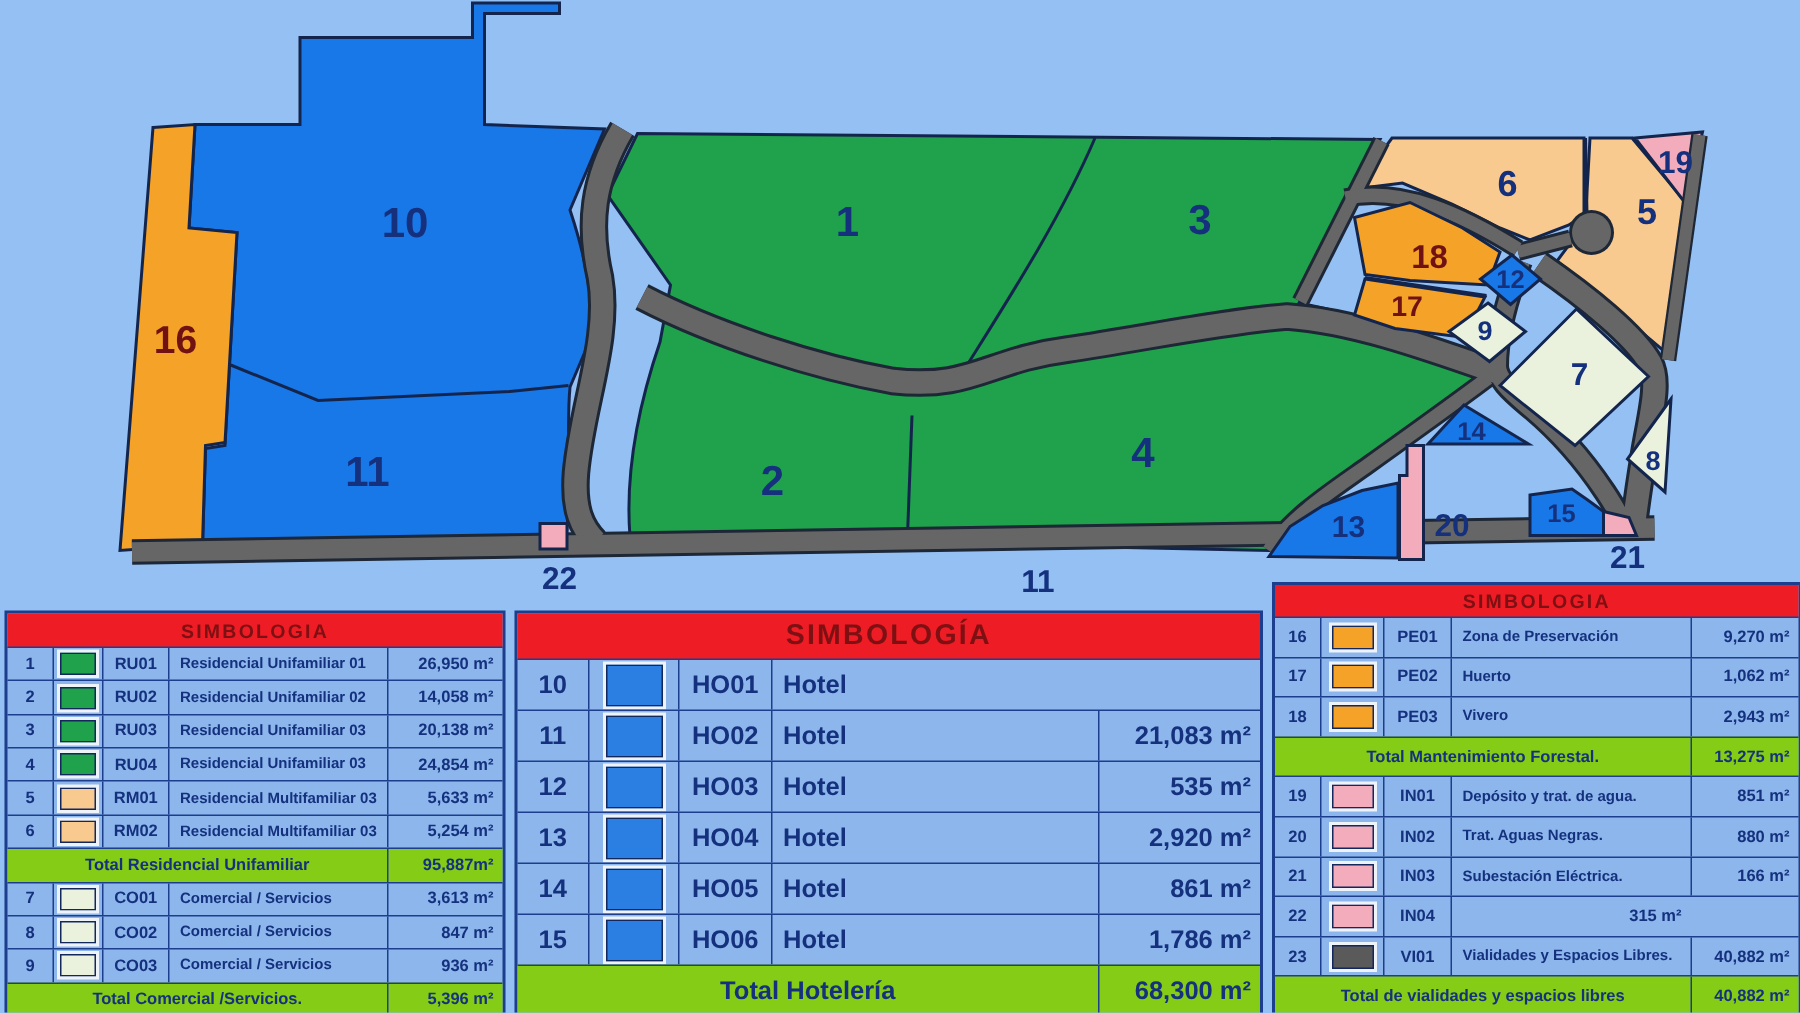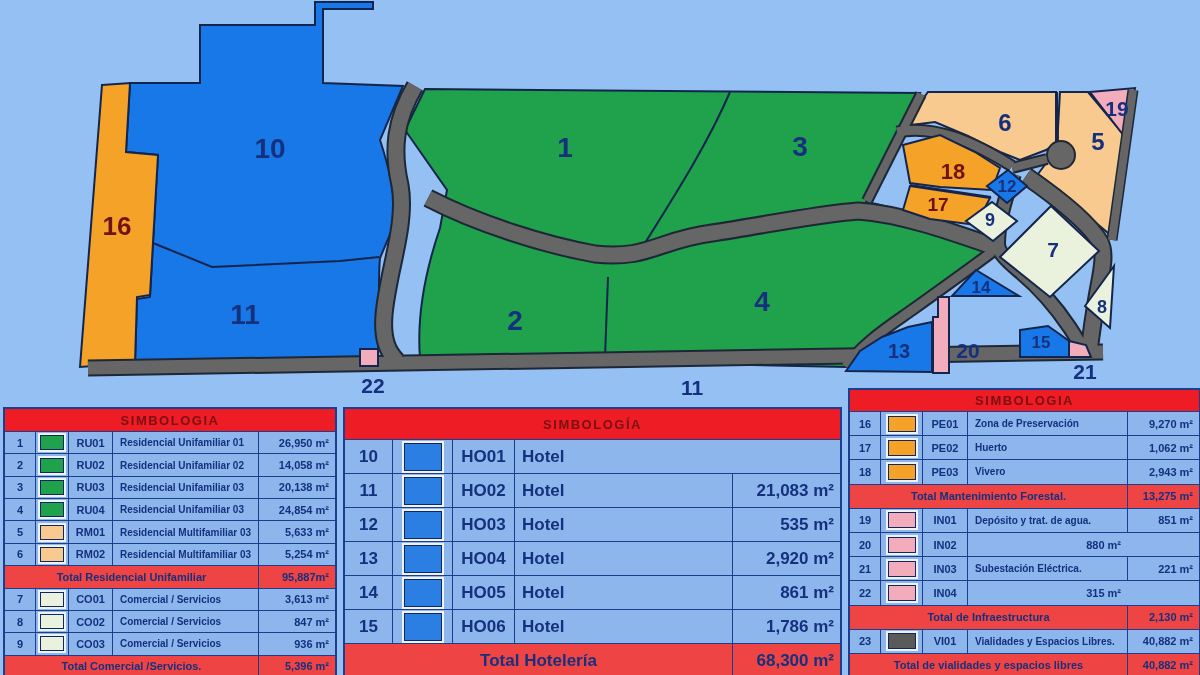--- a/index.html
+++ b/index.html
@@ -21,34 +21,34 @@
 
   
   .legend-table{position:absolute;display:flex;flex-direction:column;z-index:2;
       border:2px solid #1d3e8c;background:#8CB6EC;color:#15317E;font-weight:bold}
   #table-left  {left:3px;  top:407px;width:330px;height:268px;font-size:11px}
   #table-middle{left:343px;top:407px;width:495px;height:268px;font-size:17px}
   #table-right {left:848px;top:388px;width:349px;height:287px;font-size:11px}
   .legend-header{background:#EE1C24;color:#7D1013;display:flex;align-items:center;
       justify-content:center;letter-spacing:1.5px;border-bottom:1px solid #1d3e8c;flex:none}
   #table-left  .legend-header{height:22px;font-size:13px}
-  #table-middle .legend-header{height:30px;font-size:13px}
+  #table-middle .legend-header{height:30px;font-size:19px}
   #table-right .legend-header{height:21px;font-size:13px}
   .legend-row{display:grid;flex:1;border-top:1px solid #1d3e8c}
   .legend-row.first{border-top:none}
   #table-left  .legend-row{grid-template-columns:30px 33px 44px 146px 1fr}
   #table-middle .legend-row{grid-template-columns:47px 60px 62px 218px 1fr}
   #table-right .legend-row{grid-template-columns:30px 42px 45px 160px 1fr}
   .lc{display:flex;align-items:center;border-left:1px solid #1d3e8c;overflow:hidden;white-space:nowrap}
   .lc.nb{border-left:none}
   .lc-num,.lc-code,.lc-swatch{justify-content:center}
   .lc-desc{padding-left:7px}
   #table-left .lc-desc,#table-right .lc-desc{font-size:10px}
   .lc-area{justify-content:flex-end;padding-right:6px}
-  .total-row{background:#ef4444}
+  .total-row{background:#84cc16}
   .lc-total{grid-column:1/5;justify-content:center}
   .swatch{display:inline-block;border:1px solid #12275c;outline:2px solid #eef3fa}
   #table-left  .swatch{width:22px;height:13px}
   #table-middle .swatch{width:36px;height:26px}
   #table-right .swatch{width:26px;height:14px}
 </style>
 </head>
 <body>
 
 <svg id="map" width="1200" height="405" viewBox="0 0 1200 405">
@@ -332,42 +332,39 @@
       <div class="lc lc-code">IN01</div>
       <div class="lc lc-desc">Depósito y trat. de agua.</div>
       <div class="lc lc-area">851 m²</div>
     </div>
     <div class="legend-row">
       <div class="lc lc-num nb">20</div>
       <div class="lc lc-swatch">
         <span class="swatch" style="background: rgb(242, 172, 188);"></span>
       </div>
       <div class="lc lc-code">IN02</div>
+      <div class="lc lc-desc">Trat. Aguas Negras.</div>
       <div class="lc lc-area">880 m²</div>
     </div>
     <div class="legend-row">
       <div class="lc lc-num nb">21</div>
       <div class="lc lc-swatch">
         <span class="swatch" style="background: rgb(242, 172, 188);"></span>
       </div>
       <div class="lc lc-code">IN03</div>
       <div class="lc lc-desc">Subestación Eléctrica.</div>
-      <div class="lc lc-area">221 m²</div>
+      <div class="lc lc-area">166 m²</div>
     </div>
     <div class="legend-row">
       <div class="lc lc-num nb">22</div>
       <div class="lc lc-swatch">
         <span class="swatch" style="background: rgb(242, 172, 188);"></span>
       </div>
       <div class="lc lc-code">IN04</div>
       <div class="lc lc-area">315 m²</div>
-    </div>
-    <div class="legend-row total-row">
-      <div class="lc lc-total nb">Total de Infraestructura</div>
-      <div class="lc lc-area">2,130 m²</div>
     </div>
     <div class="legend-row">
       <div class="lc lc-num nb">23</div>
       <div class="lc lc-swatch">
         <span class="swatch" style="background: rgb(90, 90, 90);"></span>
       </div>
       <div class="lc lc-code">VI01</div>
       <div class="lc lc-desc">Vialidades y Espacios Libres.</div>
       <div class="lc lc-area">40,882 m²</div>
     </div>

